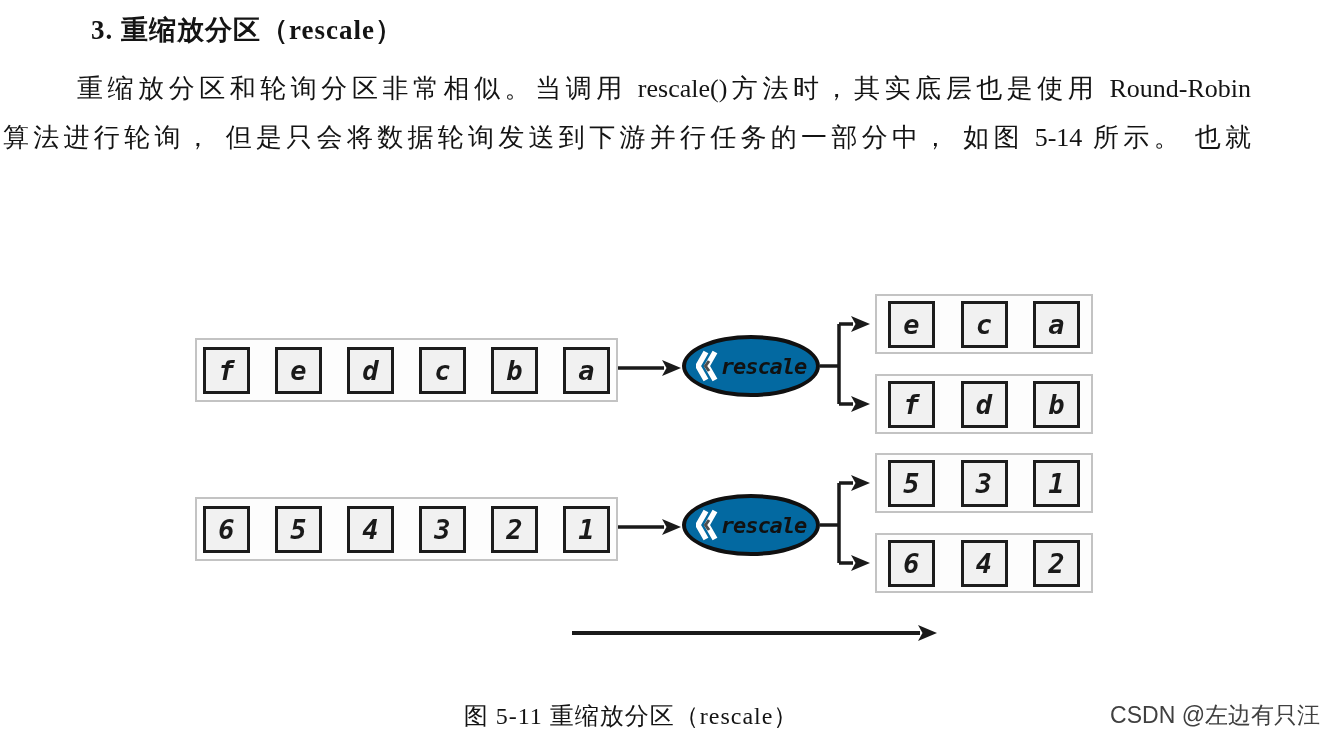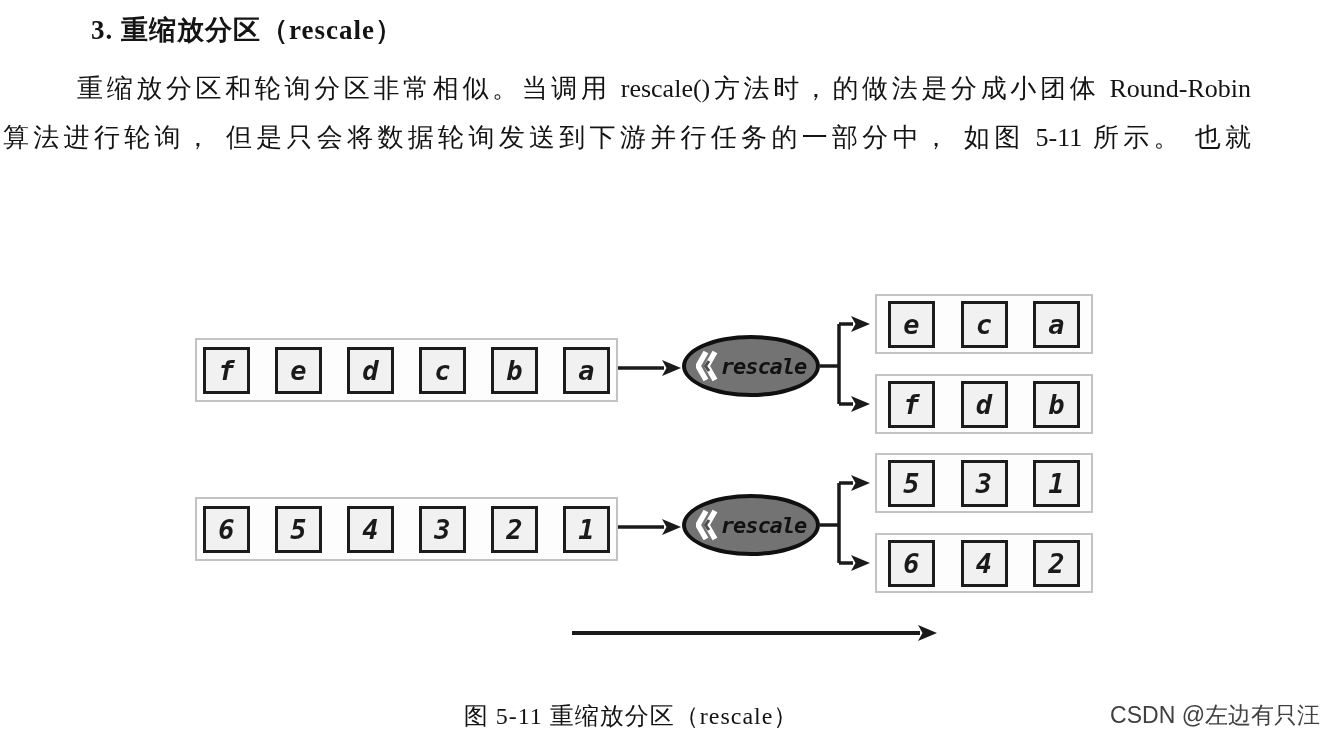--- a/index.html
+++ b/index.html
@@ -17,42 +17,42 @@
   
   .figure{position:absolute;left:0;top:0;width:1325px;height:734px;}
   .tray{position:absolute;border:2px solid #c3c3c3;background:#fdfdfd;
         display:flex;align-items:center;justify-content:space-between;box-sizing:border-box;}
   .tray.input{padding:0 6px;}
   .tray.output{padding:0 11px;}
   .cell{width:47px;height:47px;box-sizing:border-box;border:3.5px solid #1c1c1c;background:#f1f1f1;
         display:flex;align-items:center;justify-content:center;
         font-family:"DejaVu Sans Mono",monospace;font-style:italic;font-weight:bold;
         font-size:27px;color:#1a1a1a;}
-  .op{position:absolute;width:138px;height:62px;box-sizing:border-box;background:#737373;
+  .op{position:absolute;width:138px;height:62px;box-sizing:border-box;background:#0369a1;
       border:4px solid #101010;border-radius:50%;
       display:flex;align-items:center;justify-content:center;gap:3px;}
   .op .label{font-family:"DejaVu Sans Mono",monospace;font-weight:bold;font-style:italic;
              font-size:22px;letter-spacing:-1px;color:#111;}
   .connectors{position:absolute;left:0;top:0;pointer-events:none;}
 
   .caption{position:absolute;left:0;top:700px;width:1262px;text-align:center;
            font-size:24px;letter-spacing:1px;}
   .watermark{position:absolute;right:5px;top:700px;font-size:23px;color:#404040;
              font-family:"Liberation Sans","DejaVu Sans",sans-serif;}
 </style>
 </head>
 <body>
 
 <div class="page">
 
   <div class="heading">3.  重缩放分区（rescale）</div>
 
   <div class="para">
-    <div class="line first">重缩放分区和轮询分区非常相似。当调用 rescale()方法时，的做法是分成小团体 Round-Robin</div>
-    <div class="line">算法进行轮询， 但是只会将数据轮询发送到下游并行任务的一部分中， 如图 5-11 所示。 也就</div>
+    <div class="line first">重缩放分区和轮询分区非常相似。当调用 rescale()方法时，其实底层也是使用 Round-Robin</div>
+    <div class="line">算法进行轮询， 但是只会将数据轮询发送到下游并行任务的一部分中， 如图 5-14 所示。 也就</div>
   </div>
 
   <div class="figure">
 
     <svg class="connectors" width="1325" height="734" viewBox="0 0 1325 734">
       <defs>
         <marker id="ah" markerUnits="userSpaceOnUse" markerWidth="20" markerHeight="16" refX="2" refY="8" orient="auto">
           <polygon points="0,0 19,8 0,16 4.5,8" fill="#1a1a1a"></polygon>
         </marker>
       </defs>

